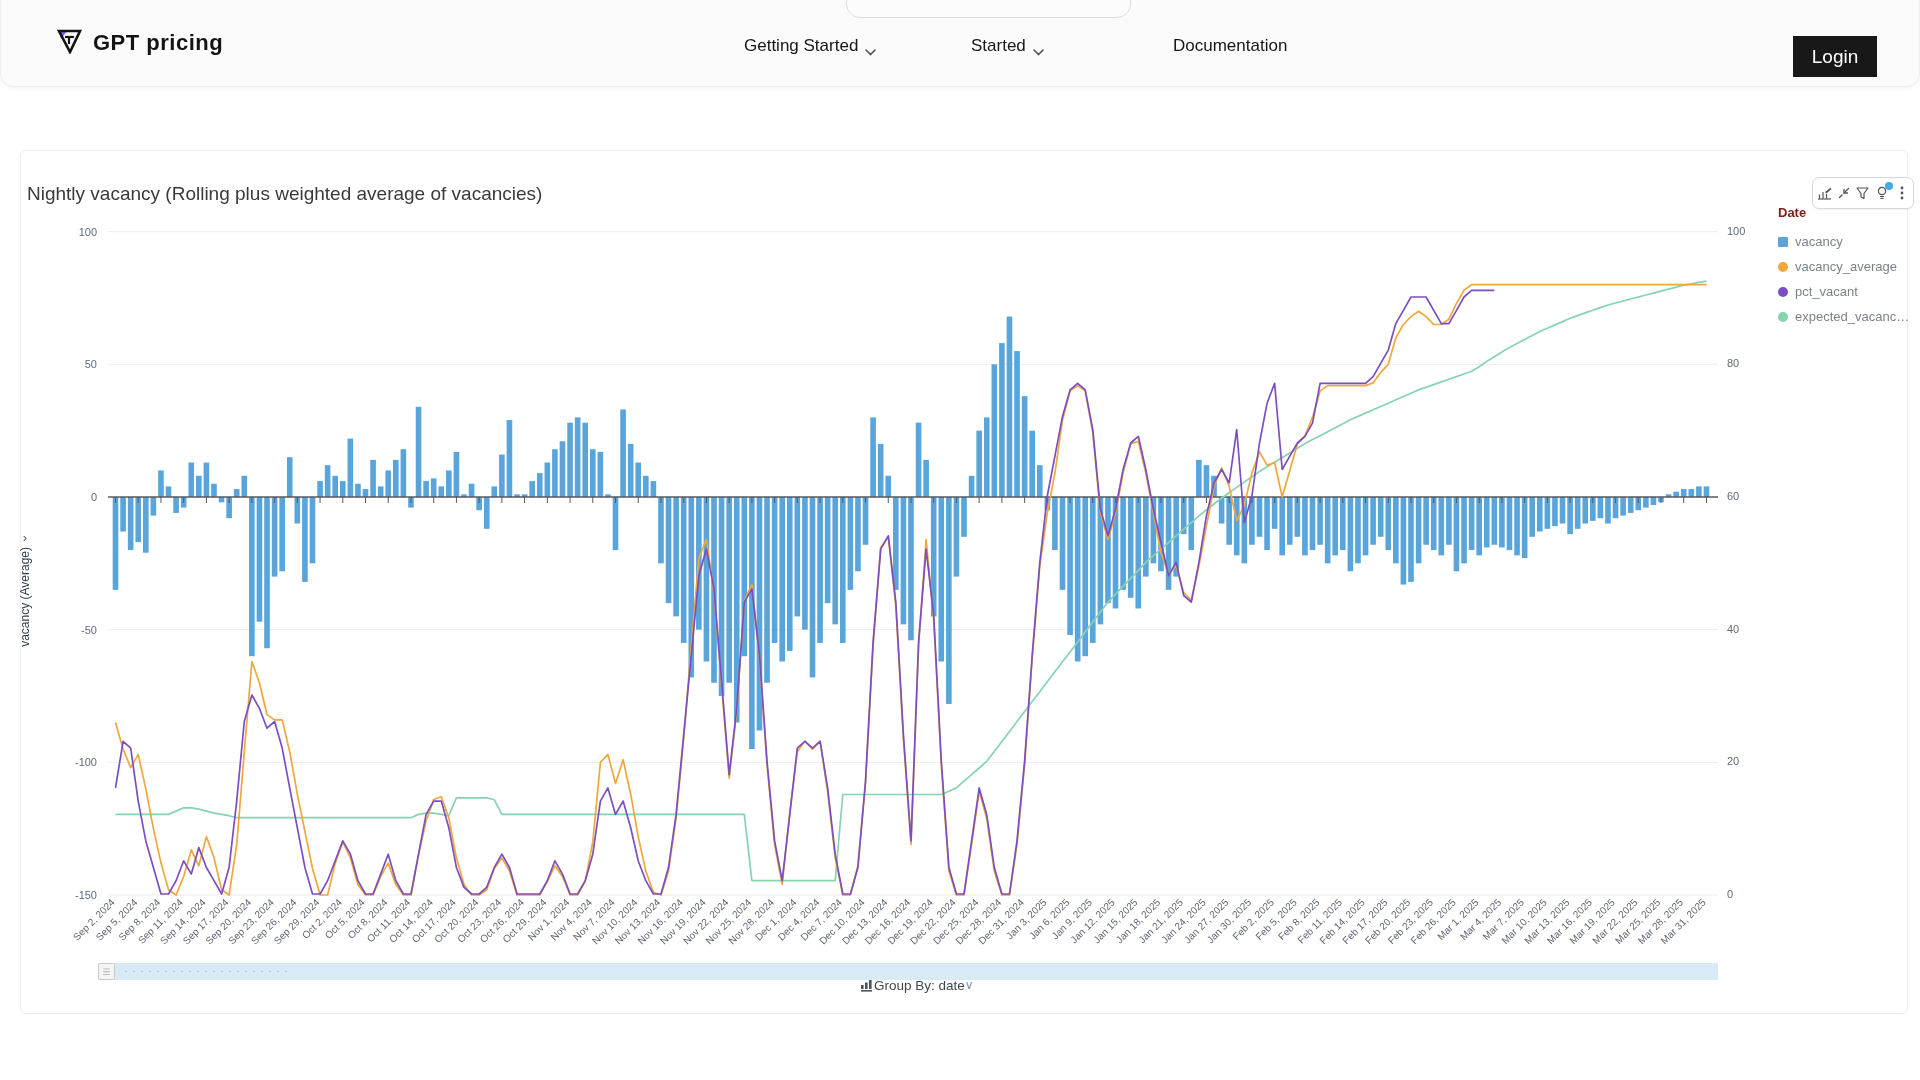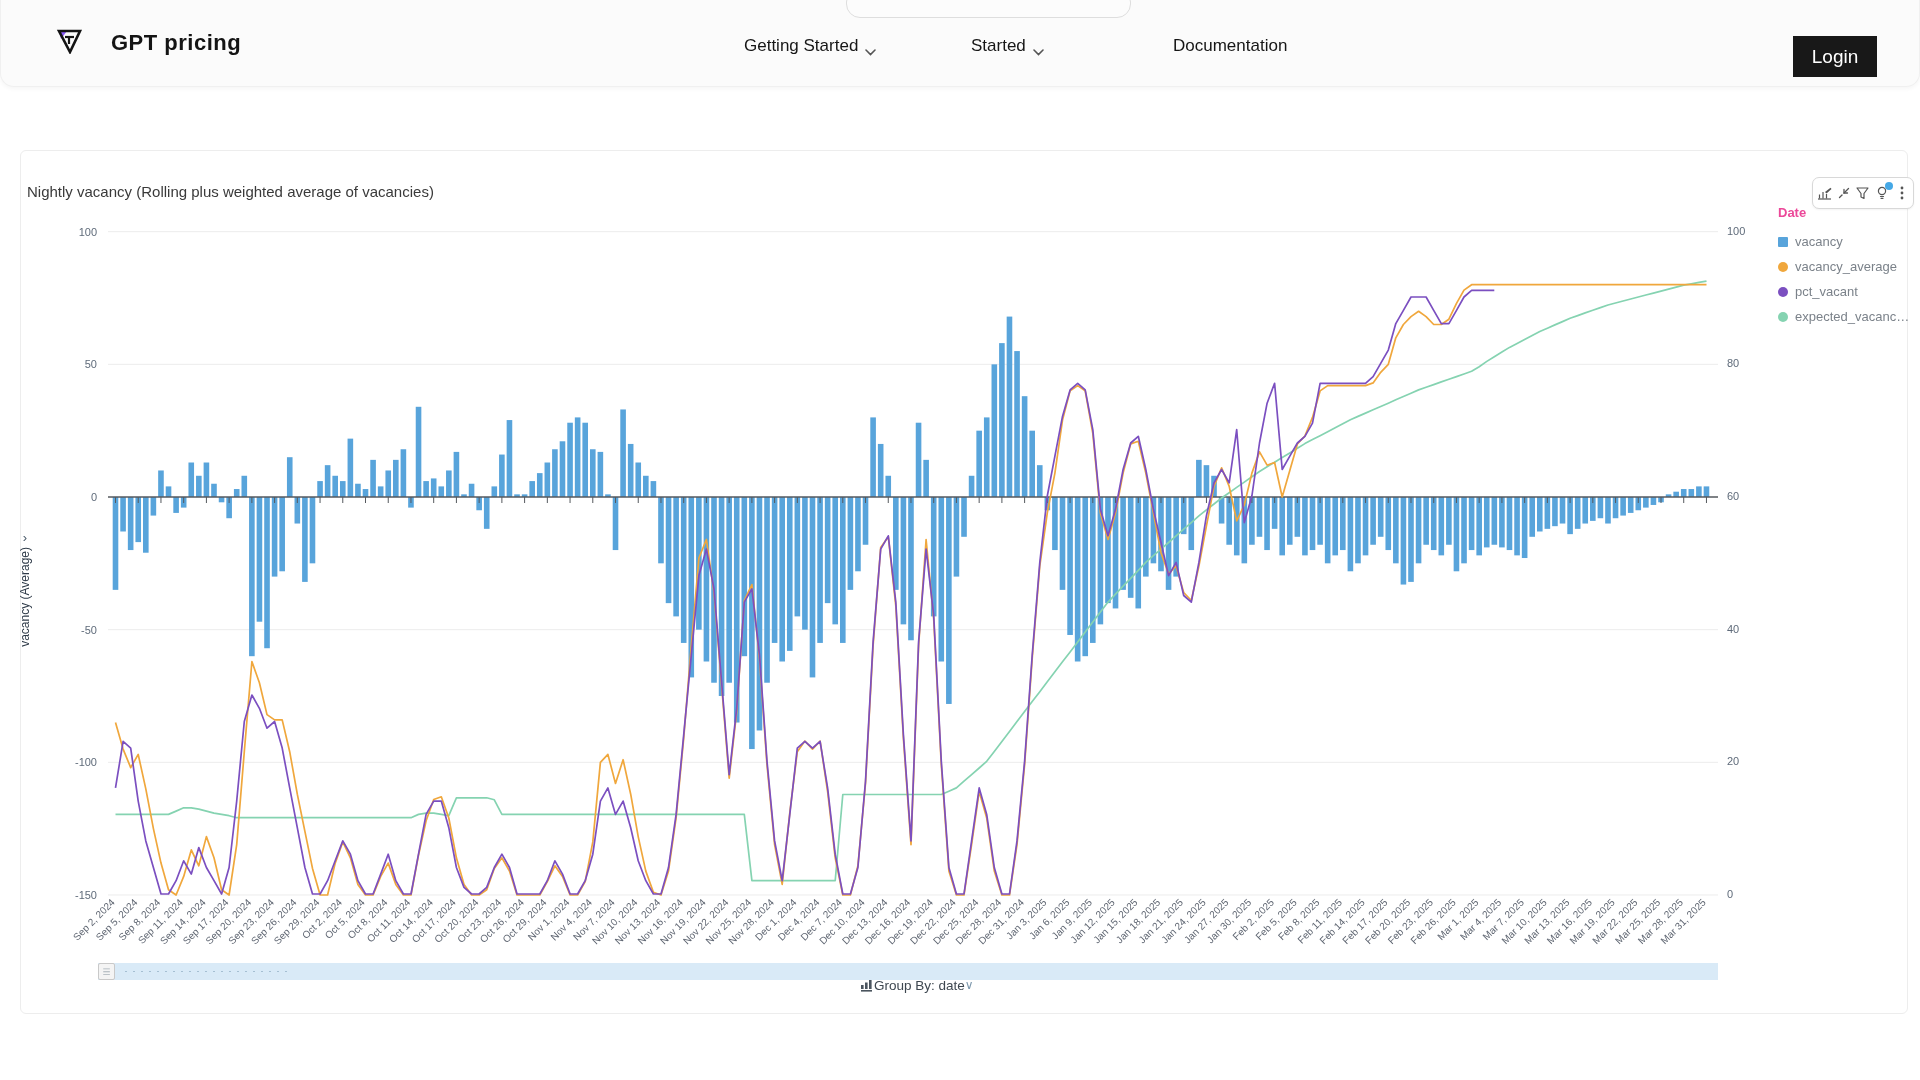--- a/index.html
+++ b/index.html
@@ -5,53 +5,53 @@
   html,body{margin:0;padding:0;background:#fff;width:1920px;height:1080px;overflow:hidden;
     font-family:"Liberation Sans", sans-serif;-webkit-font-smoothing:antialiased;}
   .page{position:relative;width:1920px;height:1080px;background:#fff;}
 
   
   .header{position:absolute;left:0;top:0;width:1918px;height:86px;background:#fbfbfb;
     border:1px solid #f0f0f0;border-top:none;border-radius:0 0 14px 14px;
     box-shadow:0 2px 4px rgba(0,0,0,.04);}
   .top-notch{position:absolute;left:845px;top:-12px;width:283px;height:28px;background:#fcfcfc;
     border:1px solid #dedede;border-radius:14px;}
-  .brand{position:absolute;left:55px;top:27px;display:flex;align-items:center;gap:28px;cursor:pointer;}
+  .brand{position:absolute;left:55px;top:27px;display:flex;align-items:center;gap:10px;cursor:pointer;}
   .brand-name{font-size:22px;font-weight:800;color:#141414;letter-spacing:.5px;}
   .nav-item{position:absolute;top:36px;display:flex;align-items:flex-end;gap:7px;font-size:17px;
     color:#161616;cursor:pointer;}
   .nav-chev{width:11px;height:7px;display:inline-block;}
   .login-btn{position:absolute;right:42px;top:36px;width:84px;height:41px;background:#181818;
     color:#fff;font-size:19px;border:none;border-radius:0;cursor:pointer;
     font-family:"Liberation Sans",sans-serif;}
 
   
   .card{position:absolute;left:20px;top:150px;width:1886px;height:862px;background:#fff;
     border:1px solid #ededed;border-radius:6px;}
-  .chart-title{position:absolute;left:27px;top:183px;font-size:15px;color:#3a3a3a;}
+  .chart-title{position:absolute;left:27px;top:183px;font-size:19px;color:#3a3a3a;}
   .chart-svg{position:absolute;left:0;top:0;width:1920px;height:1080px;}
 
   
   .yaxis-title{position:absolute;left:14px;top:530px;width:22px;height:200px;
     display:flex;flex-direction:column;align-items:center;color:#2e3a48;}
   .yaxis-title .chev{font-size:13px;color:#4a5a6a;transform:rotate(0deg);margin-bottom:2px;}
   .yaxis-title .txt{writing-mode:vertical-rl;transform:rotate(180deg);font-size:12px;color:#2e3a48;}
 
   
   .toolbar{position:absolute;left:1812px;top:177px;width:100px;height:30px;background:#fff;
     border:1px solid #d8d8d8;border-radius:7px;box-shadow:0 1px 2px rgba(0,0,0,.05);
     display:flex;align-items:center;justify-content:space-evenly;}
   .tb-btn{position:relative;width:16px;height:16px;display:flex;align-items:center;justify-content:center;
     color:#555;cursor:pointer;}
   .tb-btn svg{display:block;}
   .tb-badge{position:absolute;right:-3px;top:-3px;width:8px;height:8px;border-radius:50%;background:#45a8e6;}
 
   
   .legend{position:absolute;left:1778px;top:205px;width:135px;}
-  .legend-title{font-size:13px;font-weight:700;color:#ec4899;margin-bottom:14px;}
+  .legend-title{font-size:13px;font-weight:700;color:#7f1d1d;margin-bottom:14px;}
   .legend-item{display:flex;align-items:center;gap:7px;margin-bottom:10px;cursor:pointer;}
   .legend-item .sw{width:10px;height:10px;flex:0 0 10px;}
   .legend-item .lbl{font-size:13px;color:#7b828a;white-space:nowrap;overflow:hidden;
     text-overflow:ellipsis;max-width:118px;}
 
   
   .hscroll{position:absolute;left:98px;top:963px;width:1620px;height:17px;}
   .hscroll .track{position:absolute;left:0;top:0;width:100%;height:100%;background:#d9eaf7;}
   .hscroll .dots{position:absolute;left:24px;top:6px;width:168px;height:5px;
     background-image:radial-gradient(#a5bfd2 1px, transparent 1.2px);background-size:8px 5px;}

